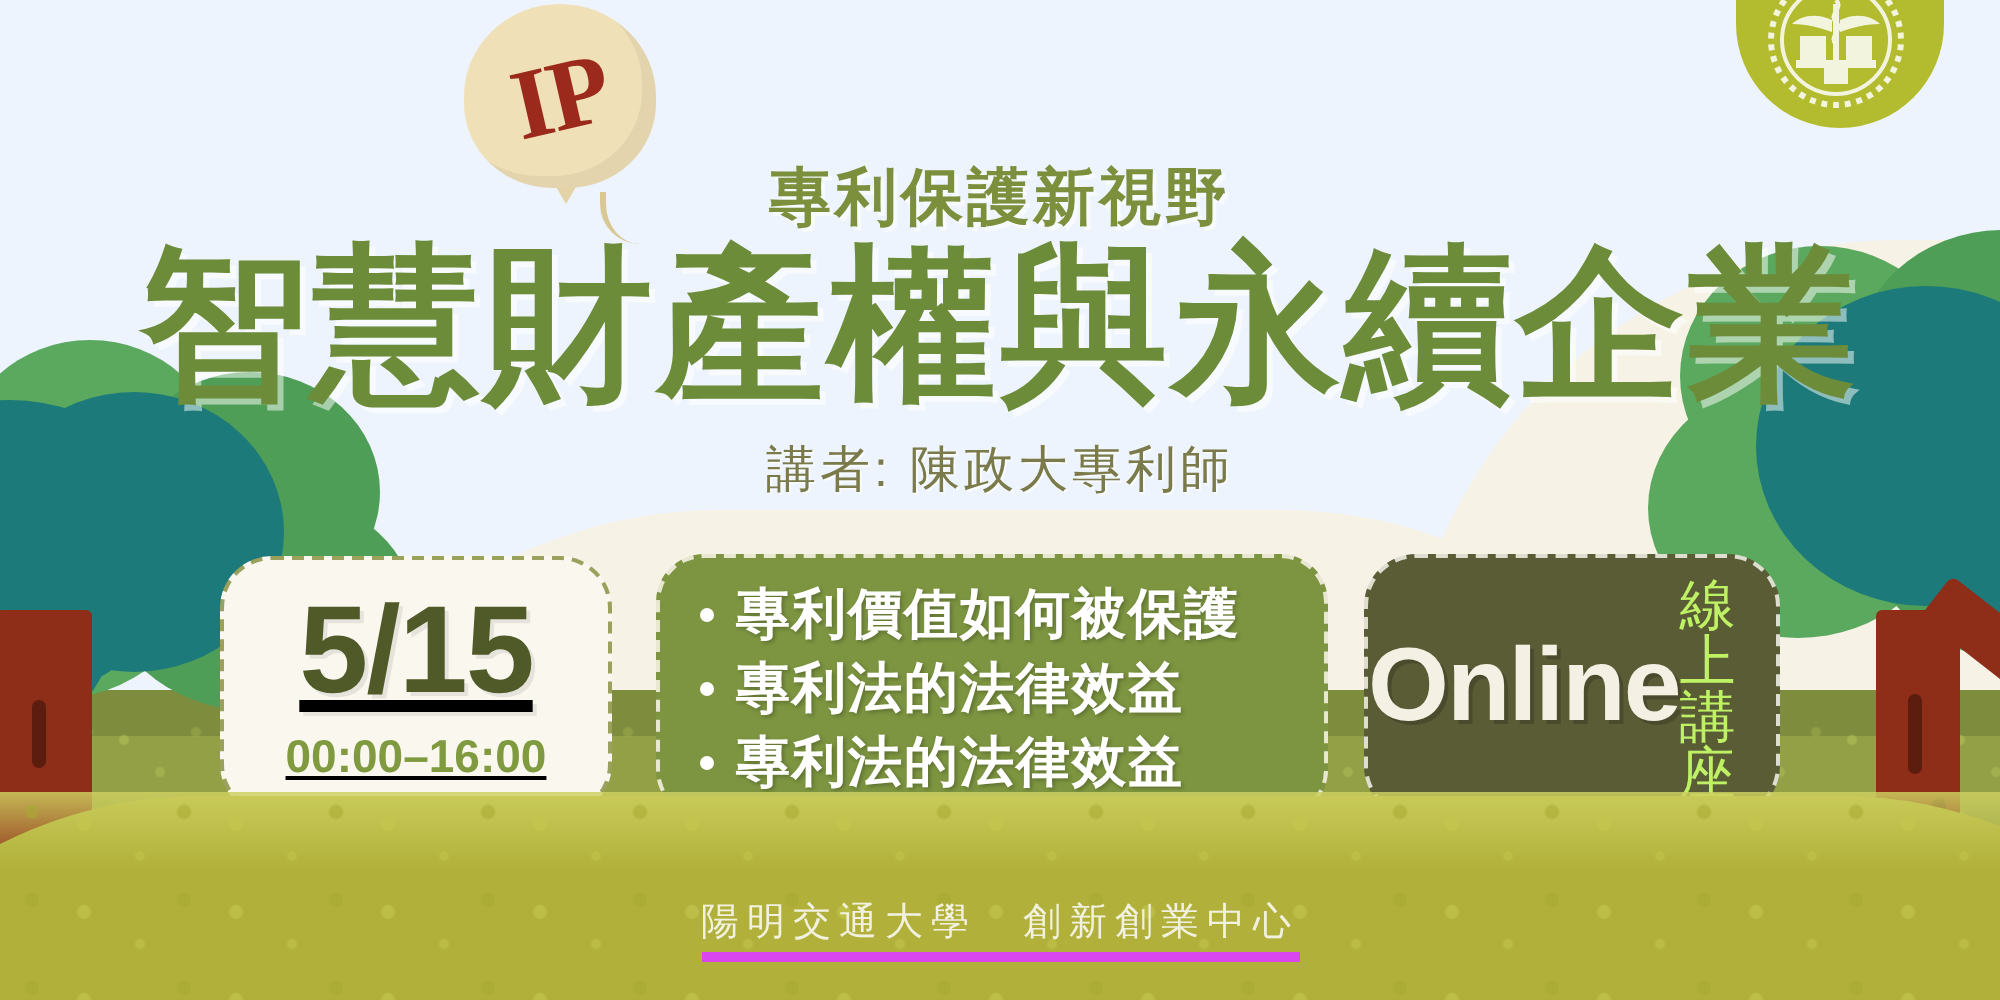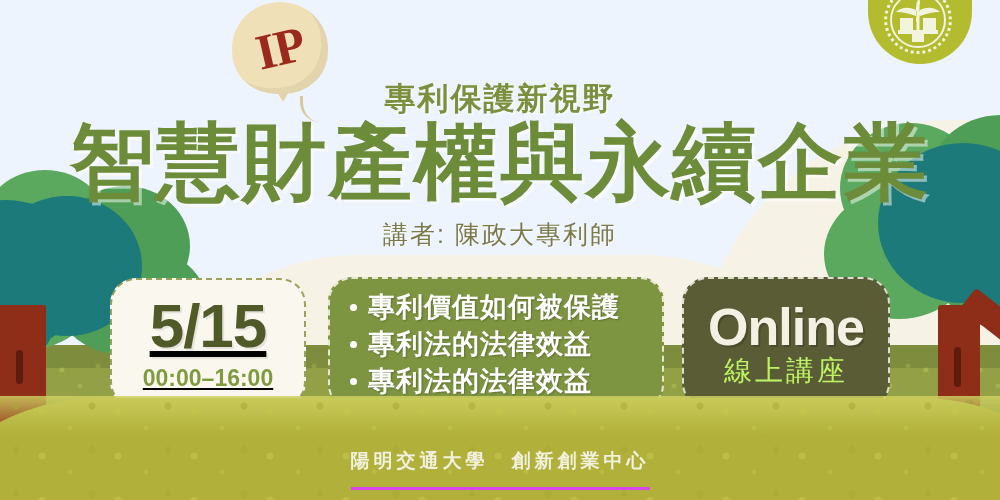--- a/index.html
+++ b/index.html
@@ -298,21 +298,21 @@
   
   .online-card {
     position: absolute;
     left: 682px; top: 277px;
     width: 208px; height: 132px;
     background: #5a5c36;
     border: 2px dashed #ddded0;
     border-radius: 26px;
     box-sizing: border-box;
     display: flex;
-    flex-direction: column;
+    flex-direction: row;
     align-items: center;
     justify-content: center;
   }
   .online-en {
     font-size: 52px;
     font-weight: bold;
     color: #f4f1e4;
     line-height: 1;
     letter-spacing: -1px;
     text-shadow: 2px 2px 0 rgba(0,0,0,.18);
@@ -331,23 +331,22 @@
     left: 0; top: 448px;
     width: 1000px;
     text-align: center;
     font-size: 19px;
     color: #f2f1df;
     letter-spacing: 4px;
     border: none;
   }
   .footer-inner {
     display: inline-block;
-    border-bottom: 3px solid #d946ef;
-    padding-bottom: 13px;
-    font-weight: bold;
+    border-bottom: 5px solid #d946ef;
+    padding-bottom: 2px;
   }
 </style>
 </head>
 <body>
 
 <div id="poster">
 
   <div class="sky"></div>
   <div class="hill-cream"></div>
   <div class="hill-cream-right"></div>

